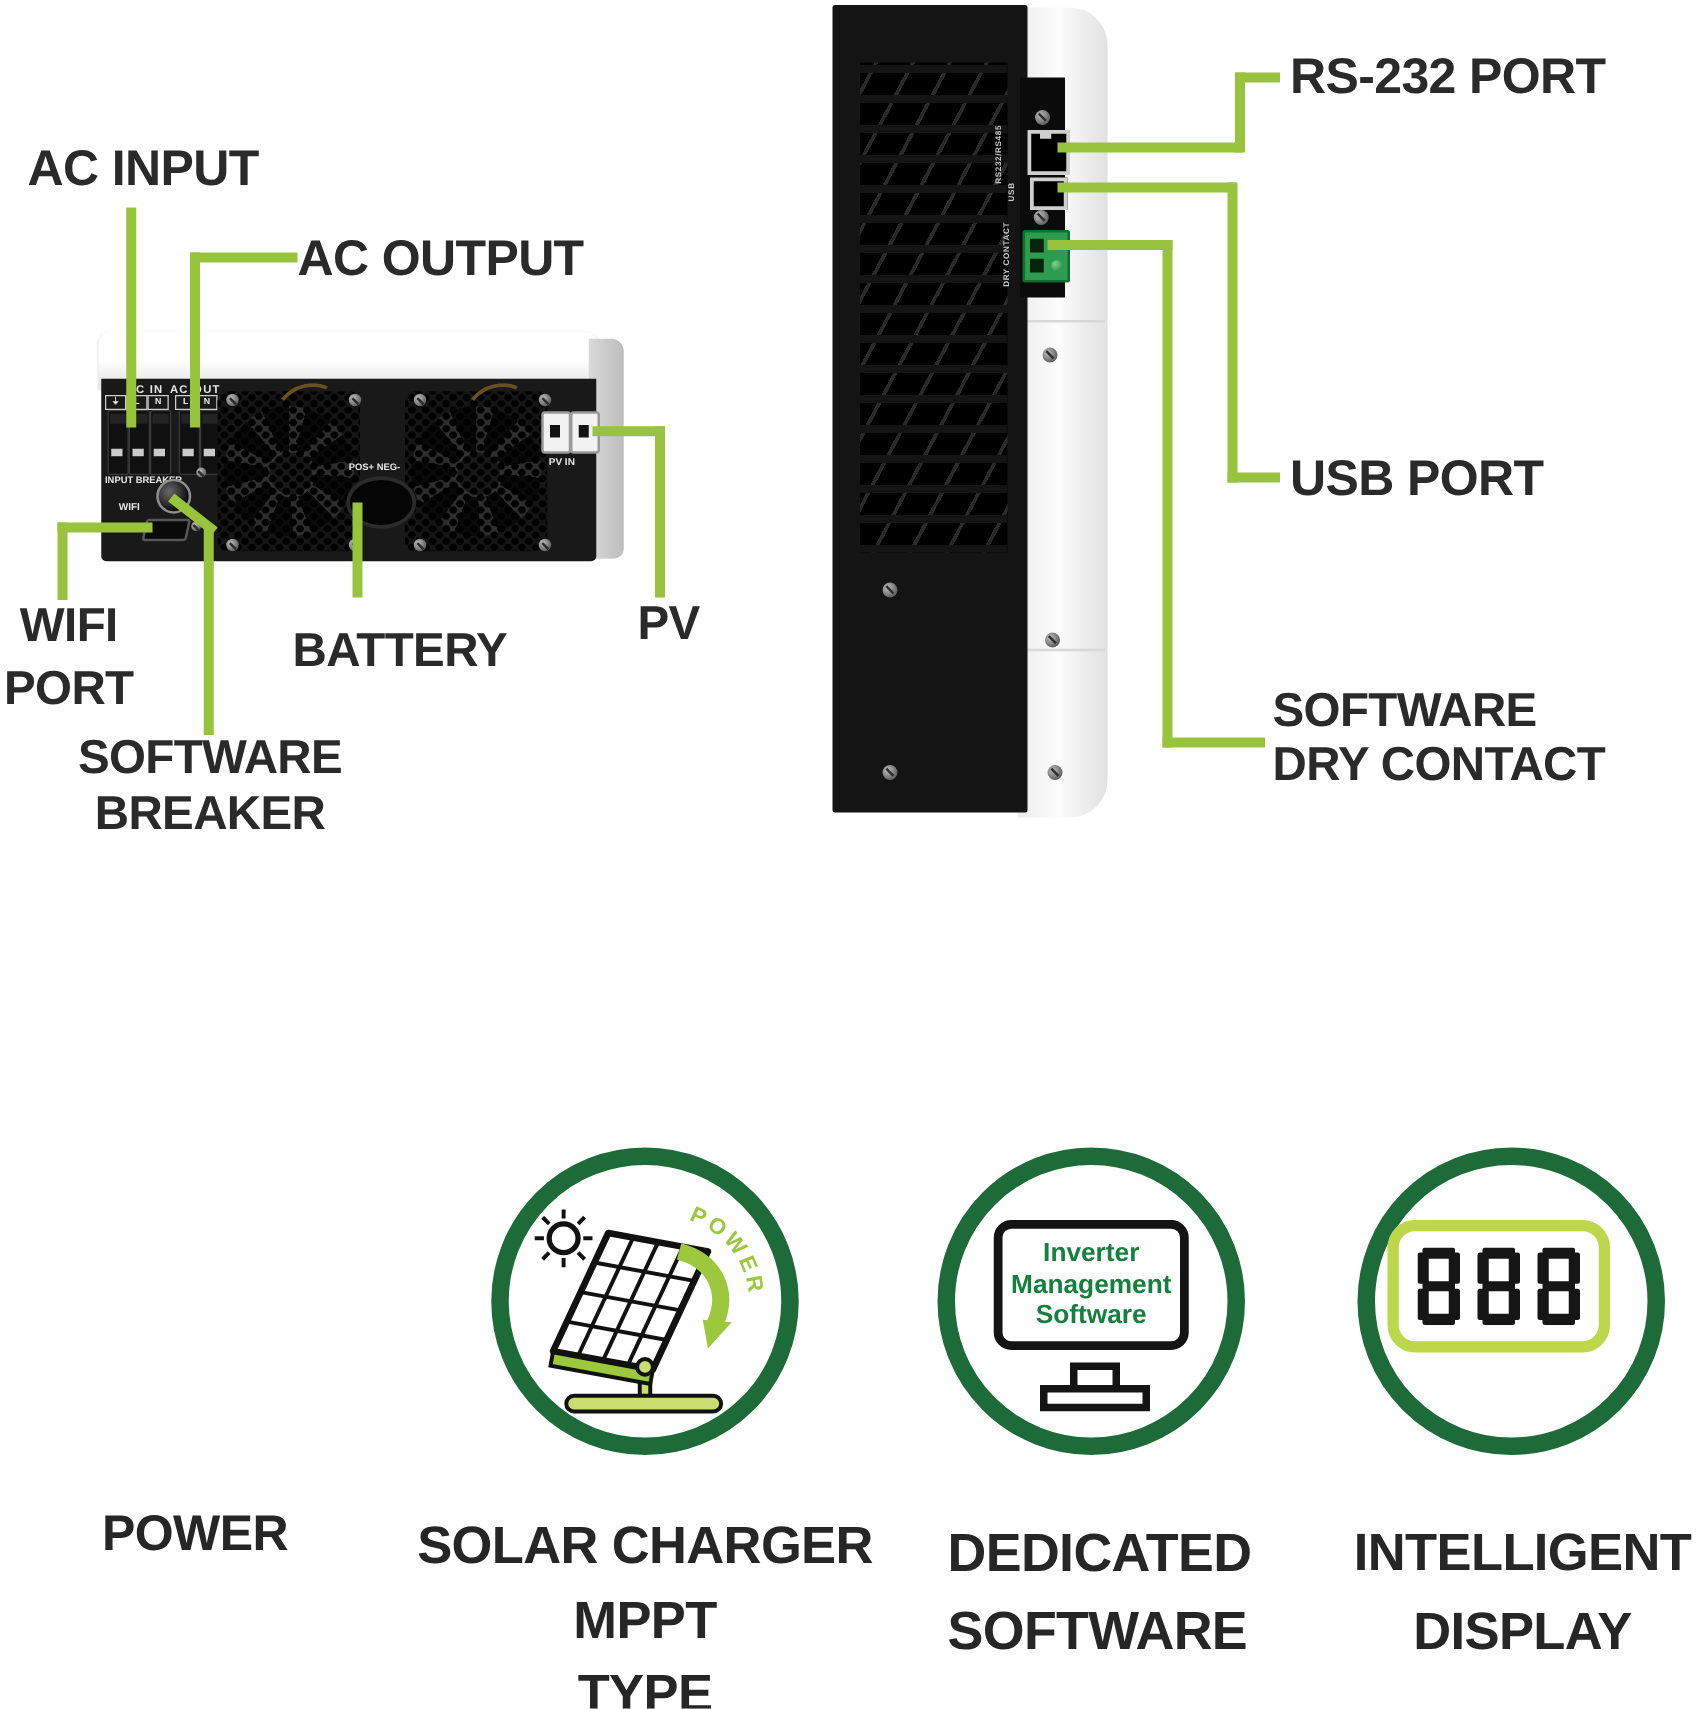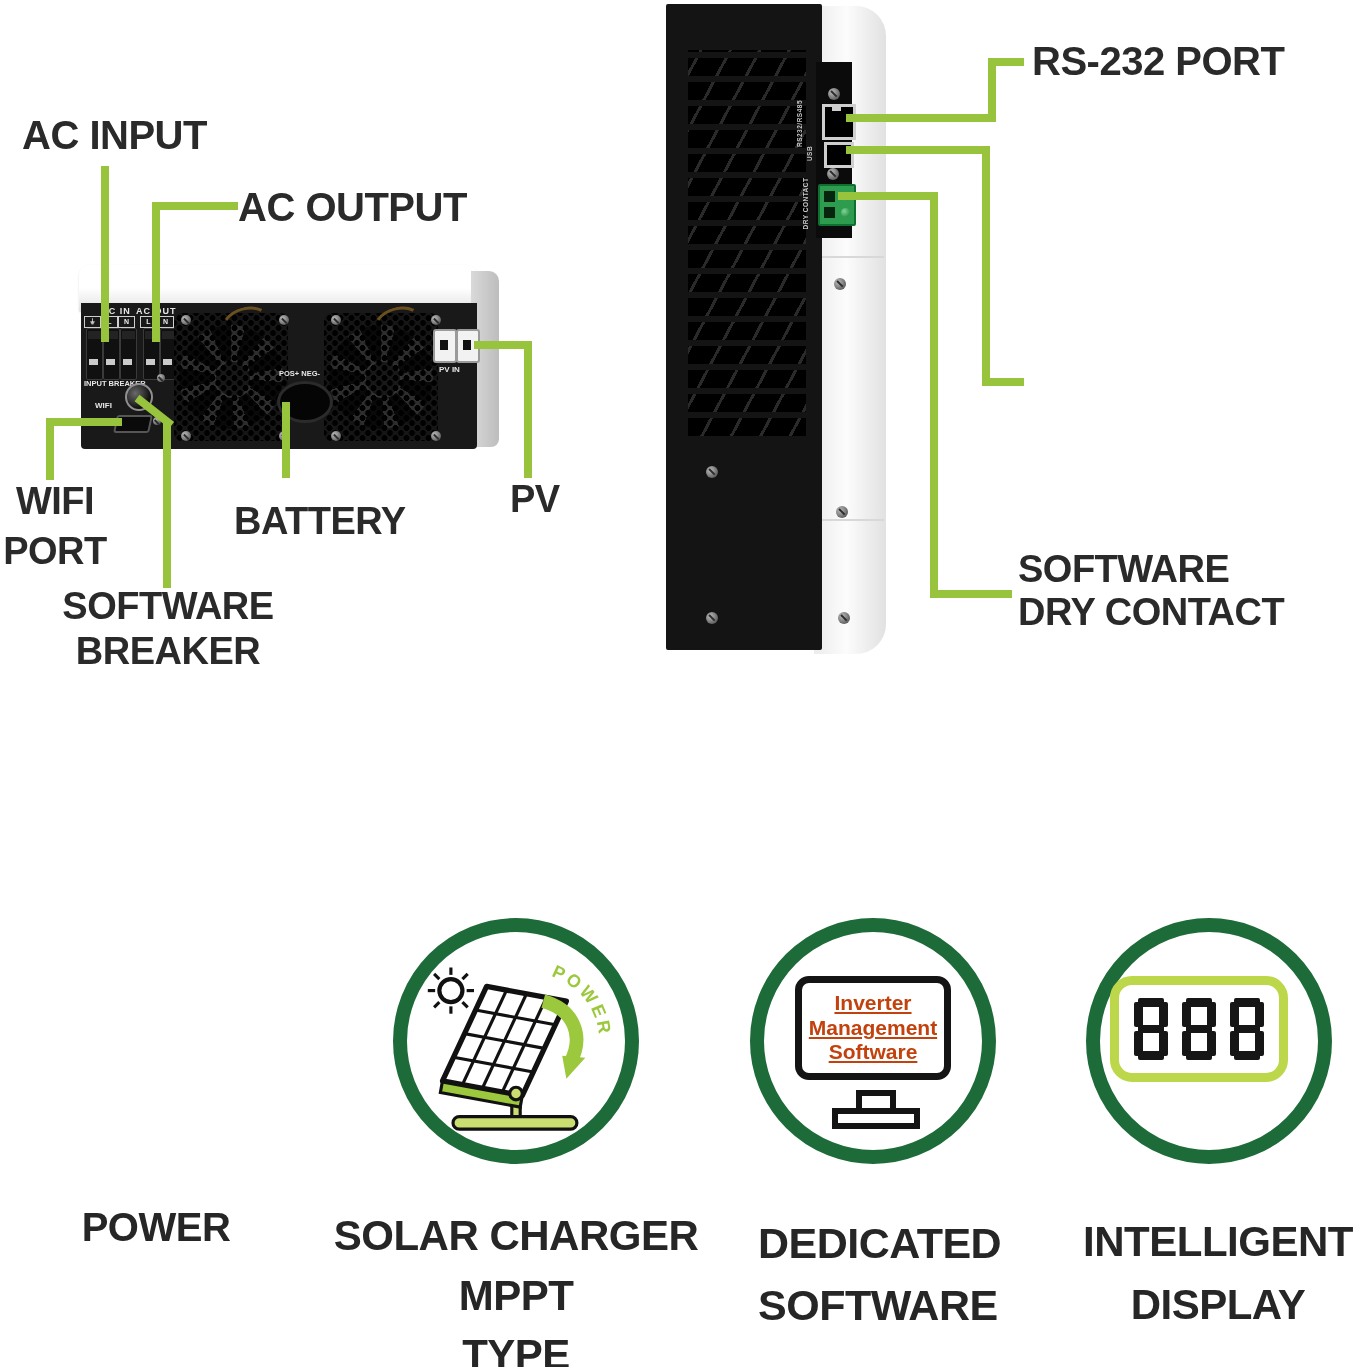--- a/index.html
+++ b/index.html
@@ -75,21 +75,21 @@
         background:radial-gradient(circle at 35% 35%,#79d892,#1d7a38);}
   .vlabel{position:absolute;transform:rotate(-90deg);transform-origin:center;font-size:6.5px;font-weight:700;
         color:#c8c8c8;white-space:nowrap;letter-spacing:.5px;}
 
   
   .fcircle{position:absolute;width:218px;height:218px;border:14px solid #1e6b3a;border-radius:50%;background:#fff;}
   .power-value{position:absolute;left:-16px;right:-16px;top:84px;text-align:center;
         font-size:56px;font-weight:700;letter-spacing:-2px;color:#222;}
   .monitor{position:absolute;left:31px;top:44px;width:142px;height:90px;border:7px solid #141414;border-radius:14px;
         background:#fff;display:flex;flex-direction:column;align-items:center;justify-content:center;}
-  .monitor div{font-size:21px;font-weight:700;line-height:1.17;color:#c2410c;text-decoration:underline;}
+  .monitor div{font-size:21px;font-weight:700;line-height:1.17;color:#15803d;}
   .m-neck{position:absolute;left:92px;top:158px;width:28px;height:14px;border:6px solid #141414;background:#fff;}
   .m-base{position:absolute;left:68px;top:176px;width:76px;height:9px;border:6px solid #141414;background:#fff;}
   .disprect{position:absolute;left:10px;top:44px;width:160px;height:88px;border:9px solid #bcd74a;border-radius:22px;
         background:#fff;display:flex;align-items:center;justify-content:center;}
   .flabel{position:absolute;font-weight:700;color:#262626;letter-spacing:-0.5px;}
   .sr-only{position:absolute;width:1px;height:1px;overflow:hidden;clip-path:inset(50%);}
 </style>
 </head>
 <body>
 
@@ -211,20 +211,21 @@
 
   <div class="co co-lg center" style="left:62px;top:584px;width:212px;line-height:1.18;">
     <div>SOFTWARE</div>
     <div>BREAKER</div>
   </div>
 
   <div class="co co-lg" style="left:234px;top:502px;">BATTERY</div>
   <div class="co co-lg" style="left:510px;top:480px;">PV</div>
 
   <div class="co co-xl" style="left:1032px;top:40px;">RS-232 PORT</div>
+  <div class="co co-xl" style="left:1032px;top:362px;">USB PORT</div>
 
   <div class="co co-lg" style="left:1018px;top:548px;line-height:1.12;">
     <div>SOFTWARE</div>
     <div>DRY CONTACT</div>
   </div>
 
   <div class="flabel center" style="left:33px;top:1205px;width:246px;font-size:40px;">POWER</div>
 
   <div class="fcircle" style="left:393px;top:918px;">
     <svg style="position:absolute;left:4px;top:4px;" width="210" height="210" viewBox="0 0 200 200">

